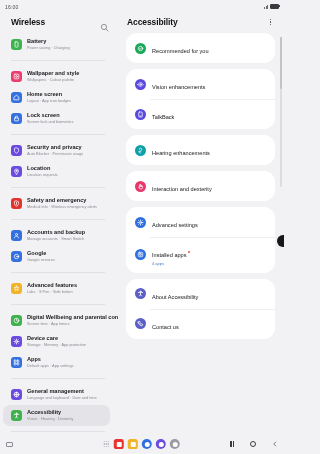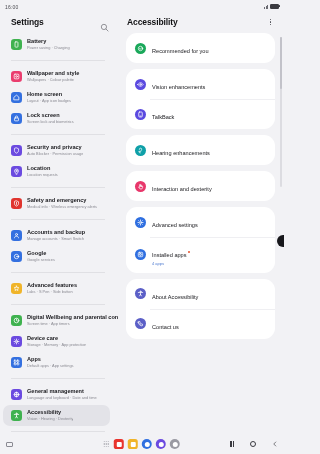--- a/index.html
+++ b/index.html
@@ -201,21 +201,21 @@
           <i></i>
         </span>
       <span class="batt"></span>
     </span>
   </div>
 
   <div class="panes">
 
     <div class="left">
       <div class="left-header">
-        <span class="left-title">Settings</span>
+        <span class="left-title">Wireless</span>
         <span class="search-icon">
           <svg viewBox="0 0 24 24" fill="none" stroke="#4a4a50" stroke-width="2.4">
             <circle cx="10.5" cy="10.5" r="7"></circle>
             <line x1="15.8" y1="15.8" x2="21.5" y2="21.5" stroke-linecap="round"></line>
           </svg>
         </span>
       </div>
       <div class="left-scroll" id="sidebar-list">
           <div class="group">
             <div class="row">

